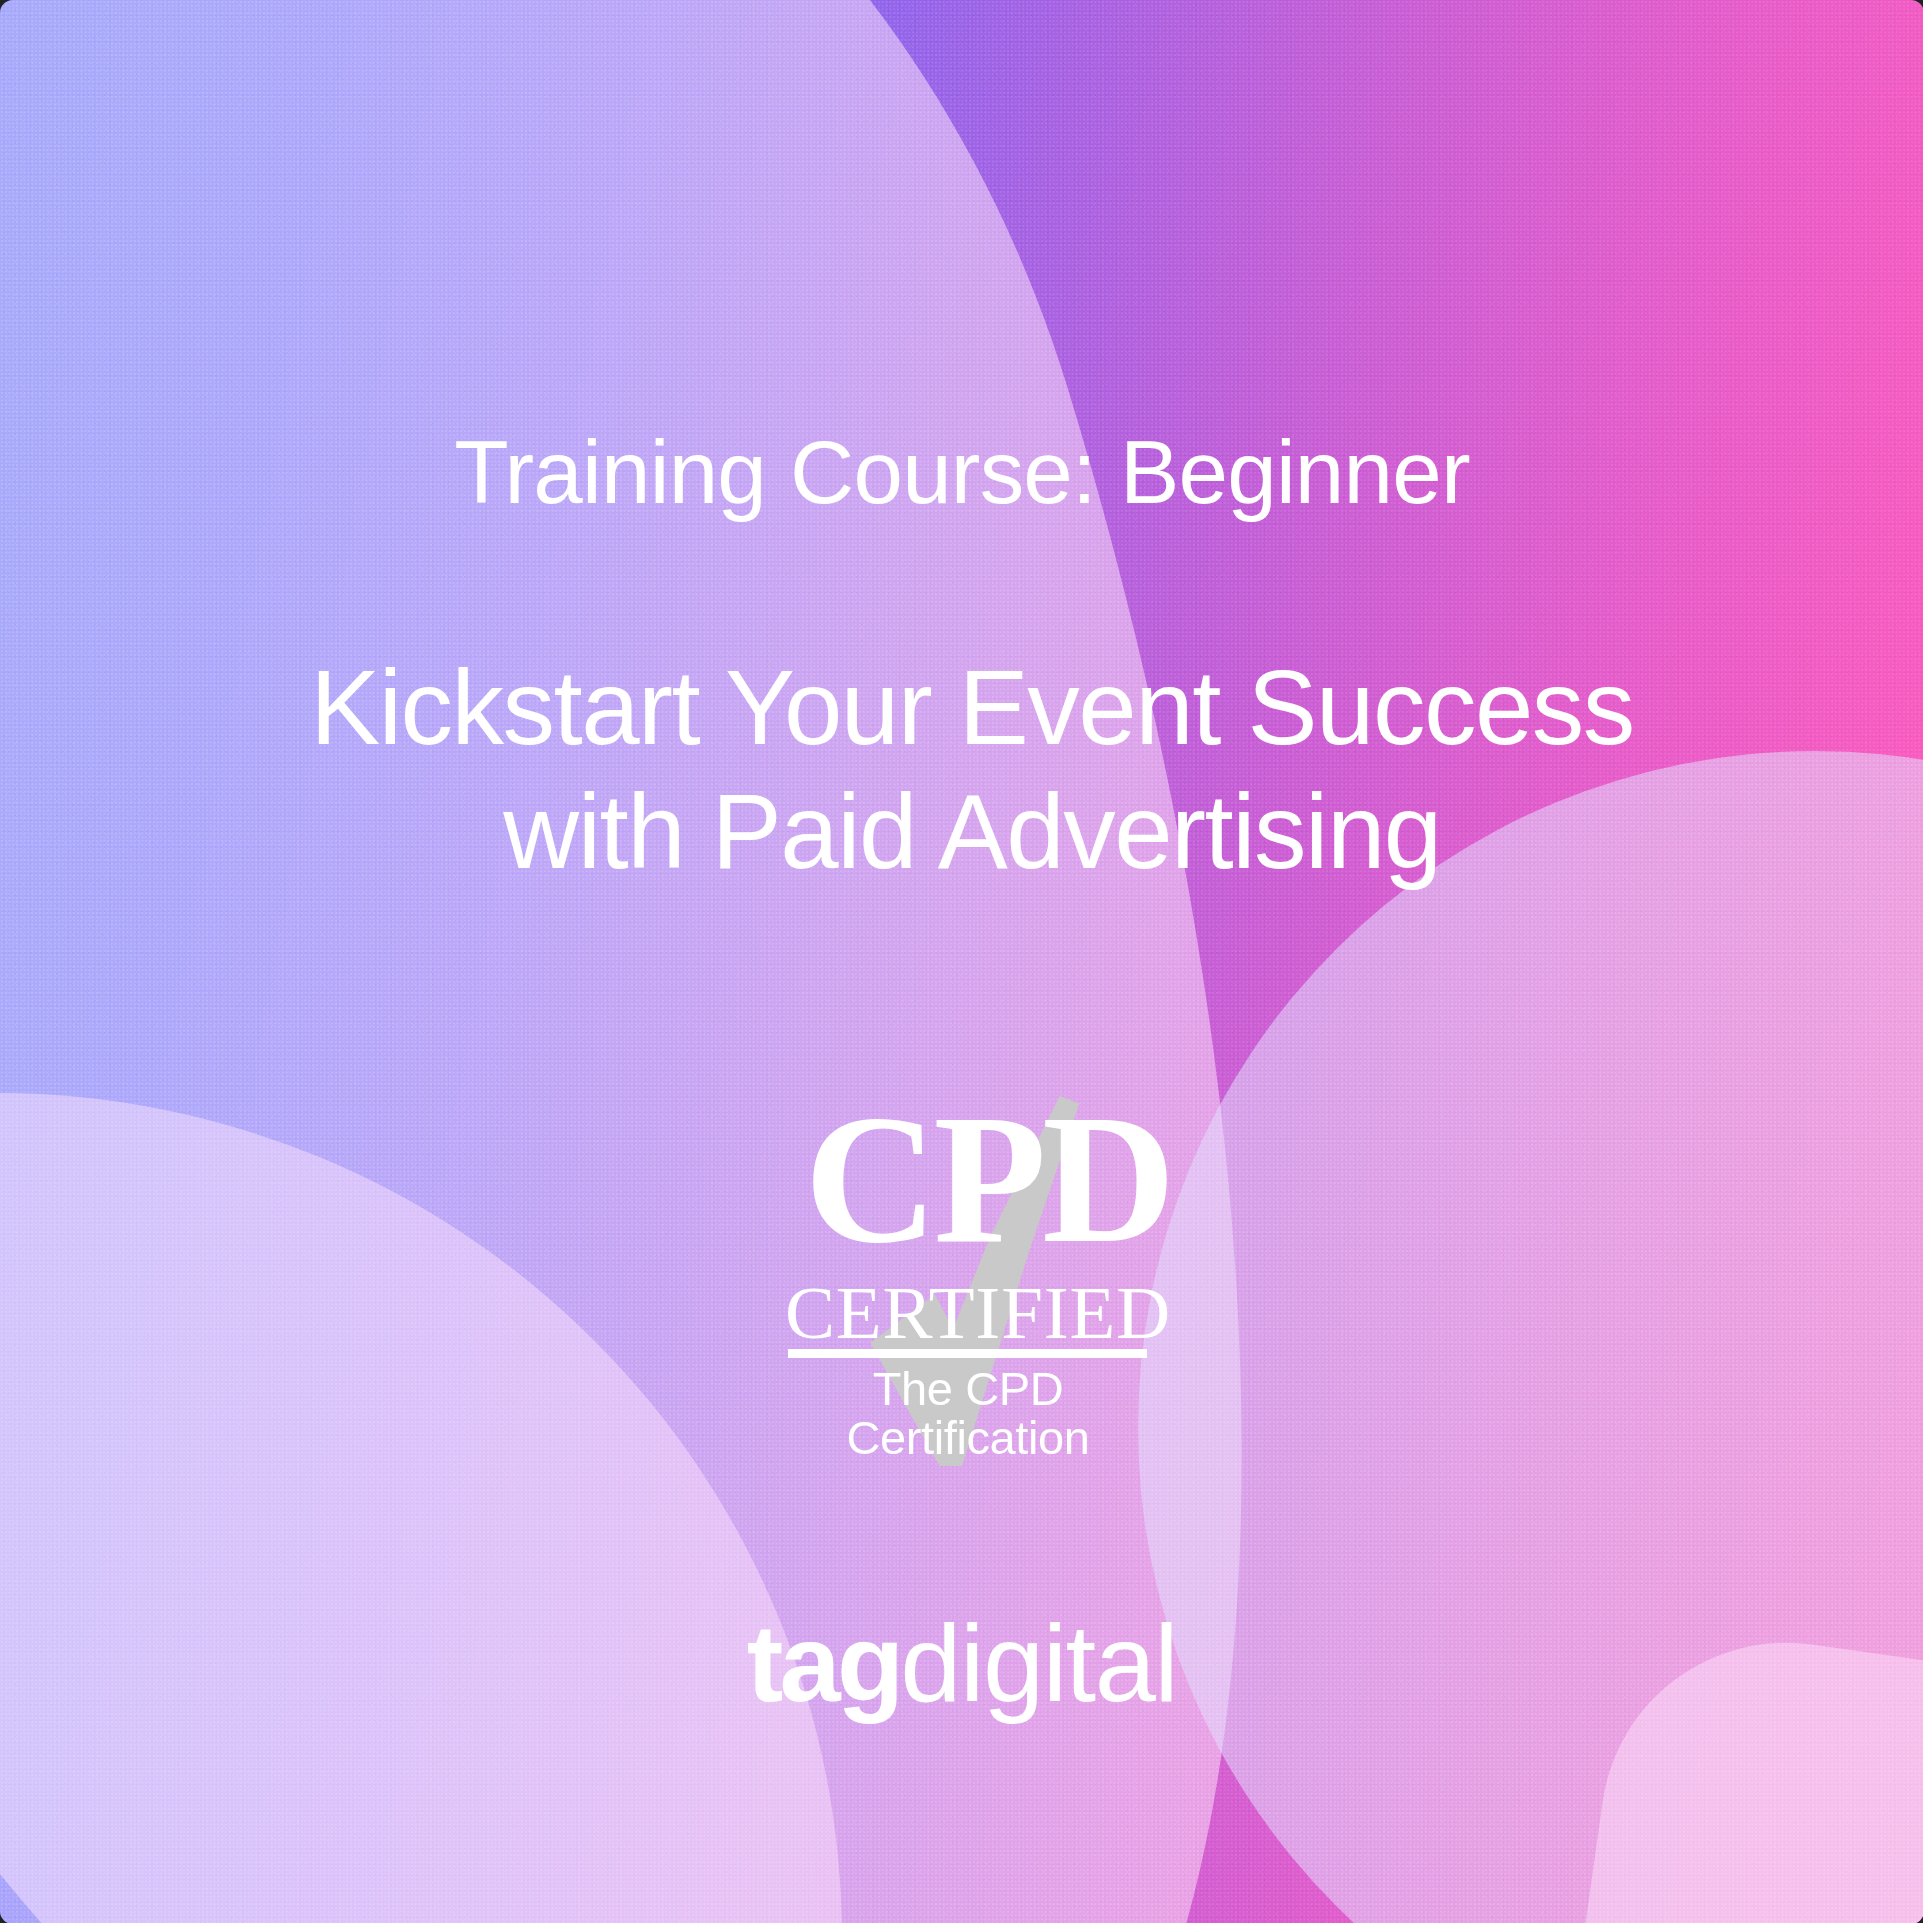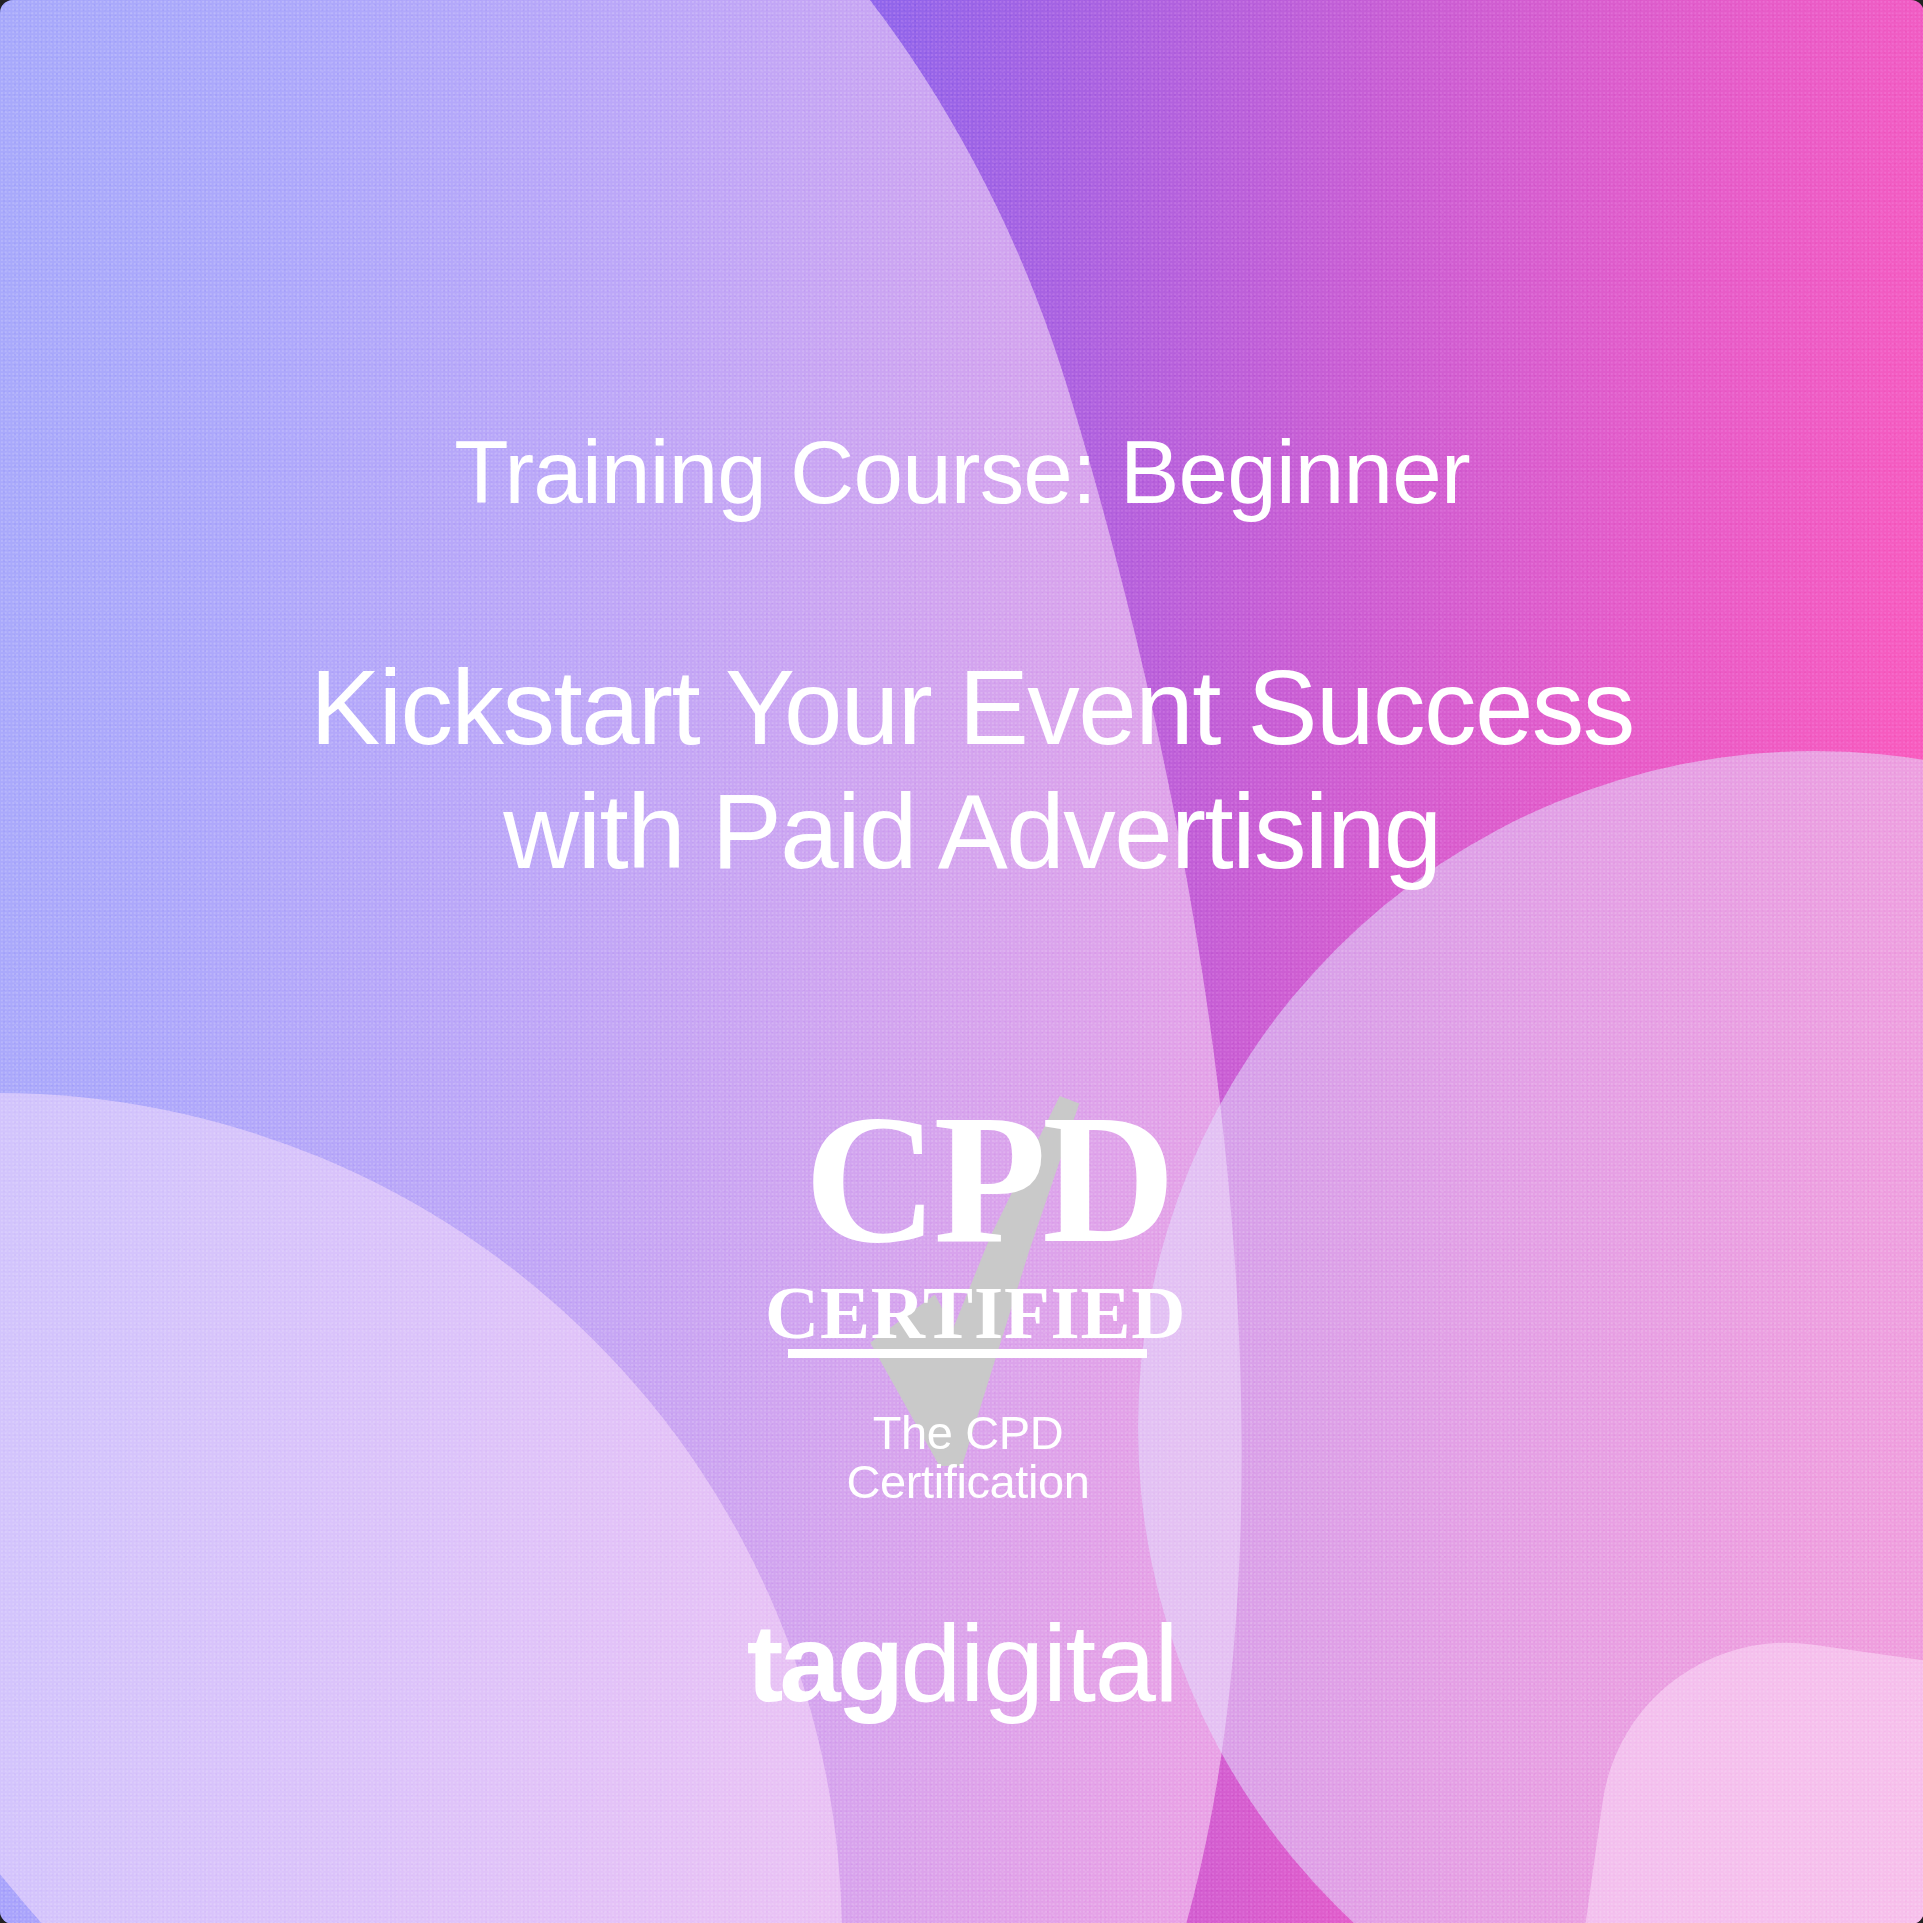--- a/index.html
+++ b/index.html
@@ -167,21 +167,21 @@
     letter-spacing: -4.5px;
   }
   .cpd-certified {
     position: absolute;
     left: 0;
     top: 200px;
     width: 406px;
     text-align: right;
     color: #ffffff;
     font-family: "Liberation Serif", "DejaVu Serif", serif;
-    font-weight: 700;
+    font-weight: 400;
     font-size: 75px;
     line-height: 1;
     letter-spacing: 0.8px;
   }
   .cpd-rule {
     position: absolute;
     left: 22.5px;
     top: 274px;
     width: 359px;
     height: 9px;
@@ -192,21 +192,21 @@
     left: -6px;
     top: 290px;
     width: 418px;
     text-align: center;
     color: #ffffff;
     font-size: 47px;
     font-weight: 400;
     line-height: 1.04;
     letter-spacing: -0.4px;
   }
-  .cpd-service .svc-line { display: block; margin-top: 44px; }
+  .cpd-service .svc-line { display: block; }
 
   
   .logo {
     position: absolute;
     left: 0;
     right: 0;
     top: 1608px;
     text-align: center;
     color: #ffffff;
     font-size: 110px;

